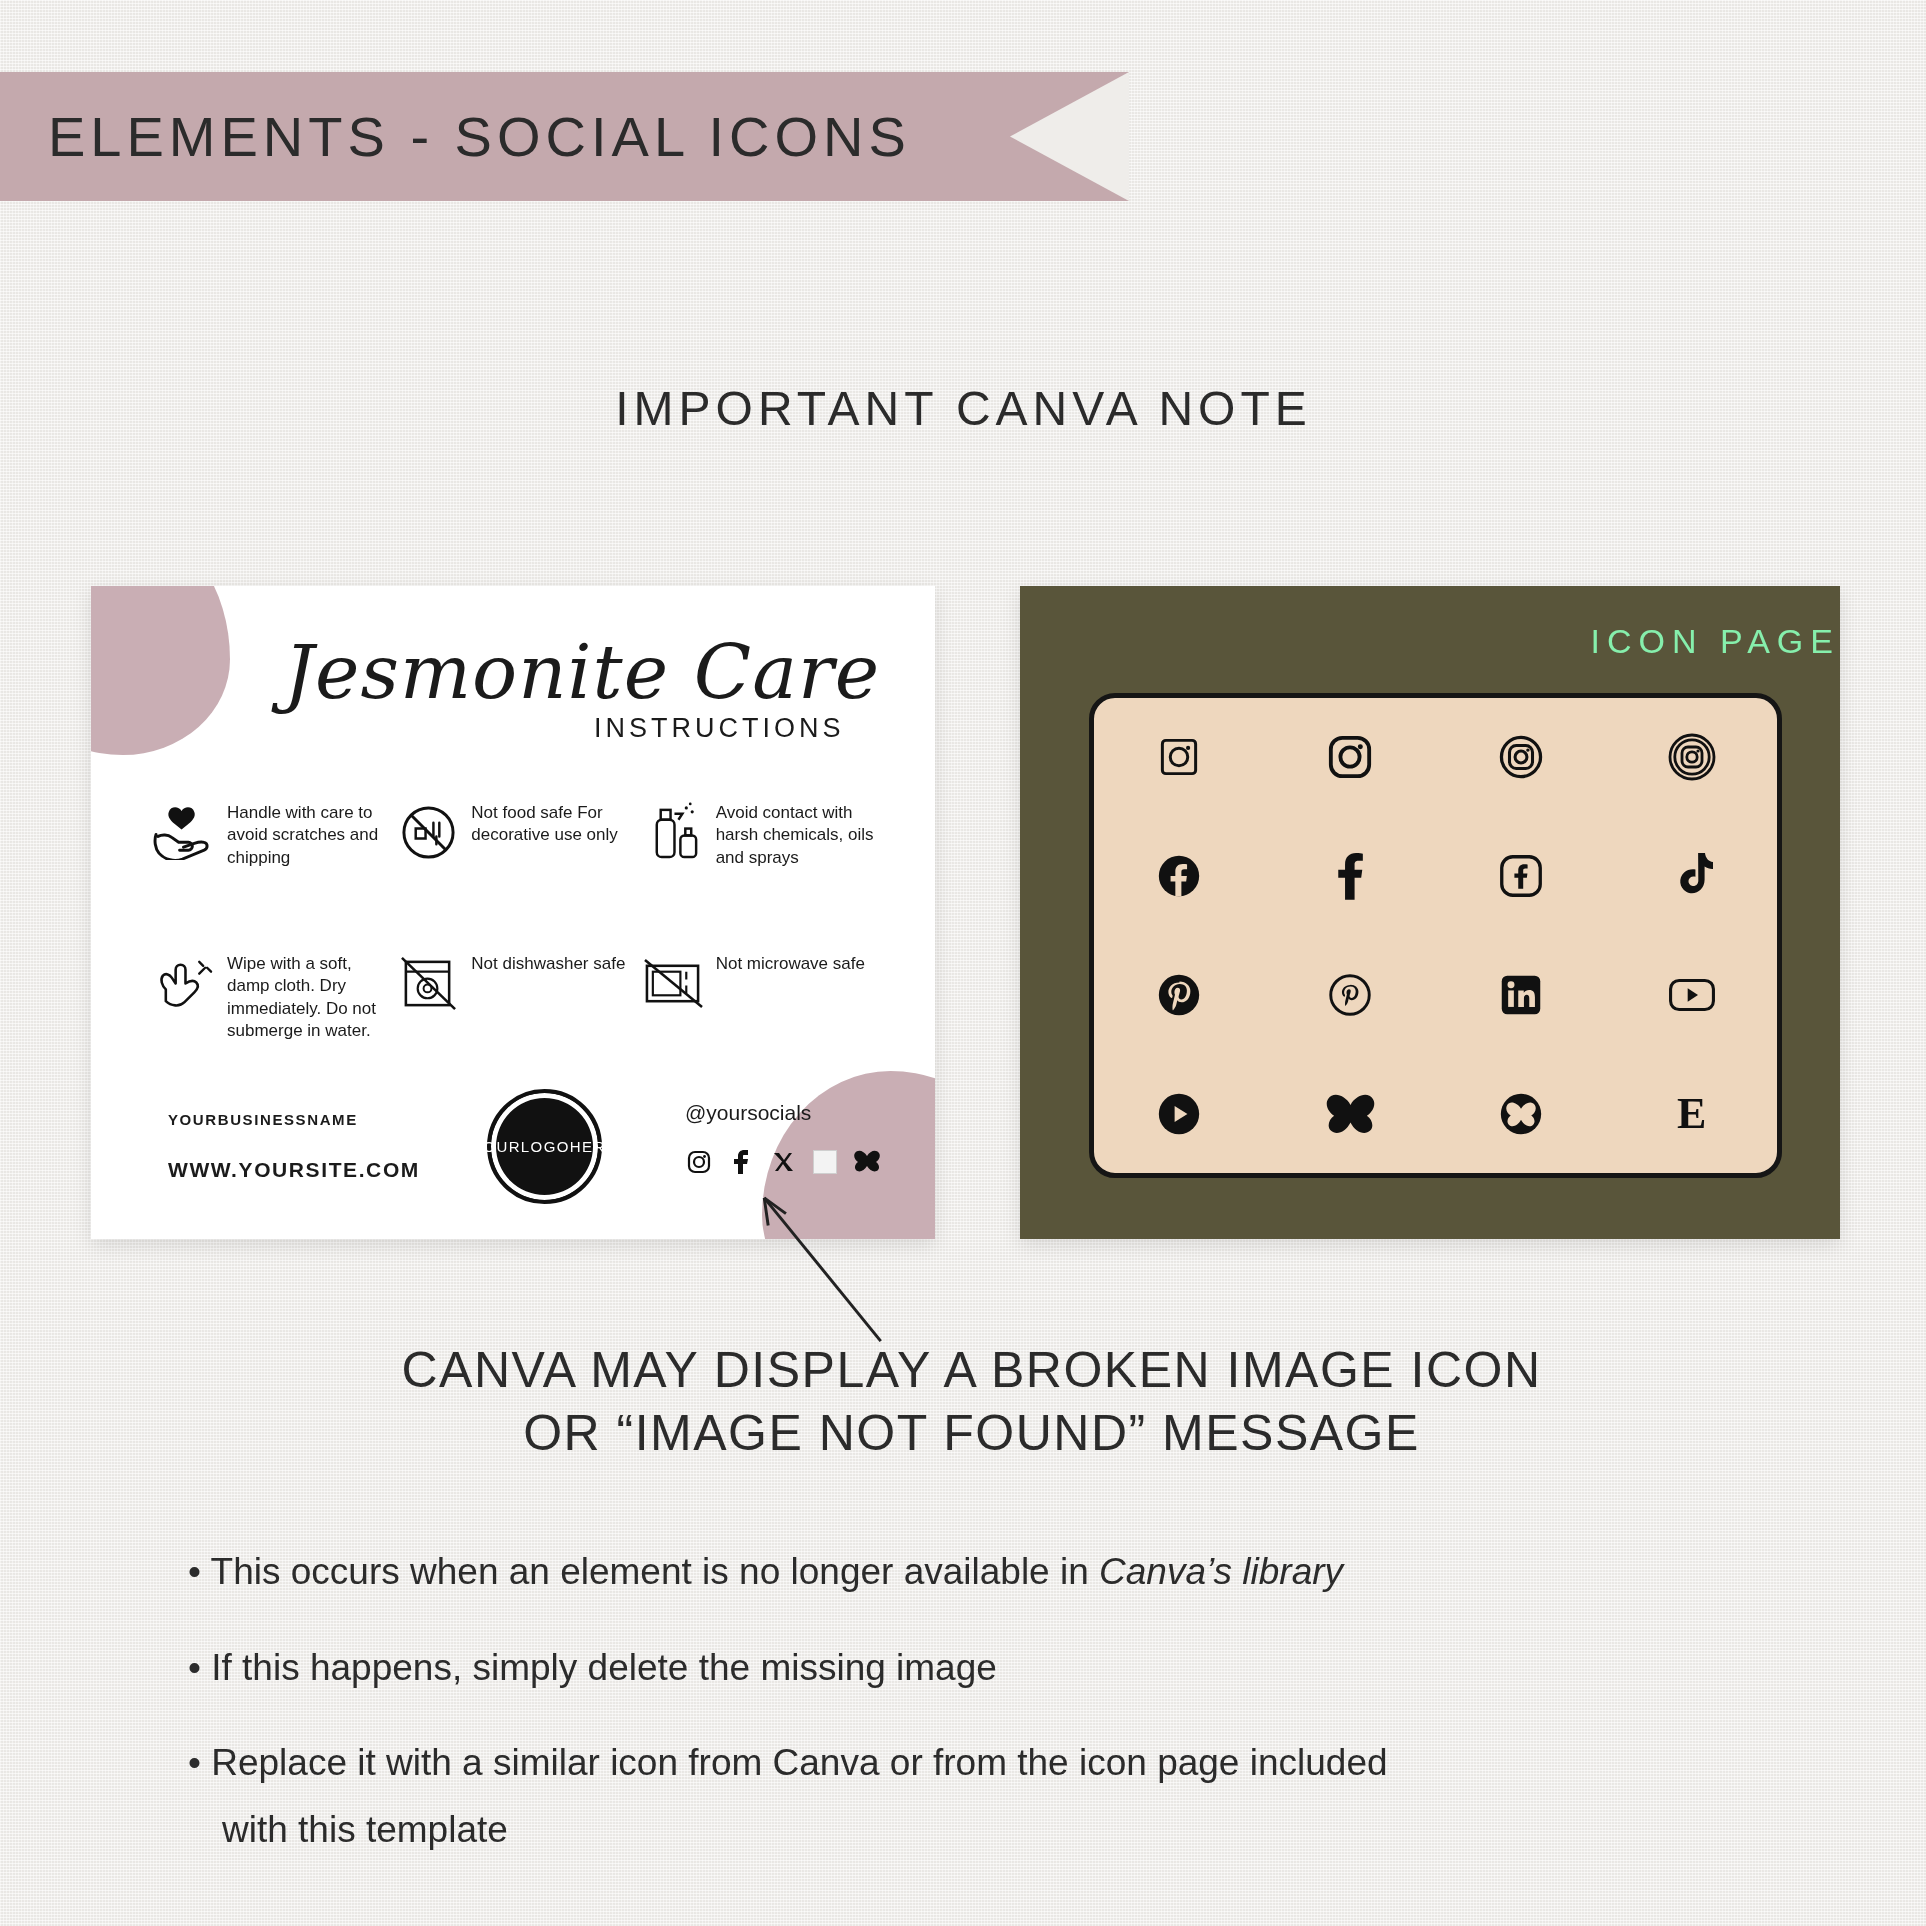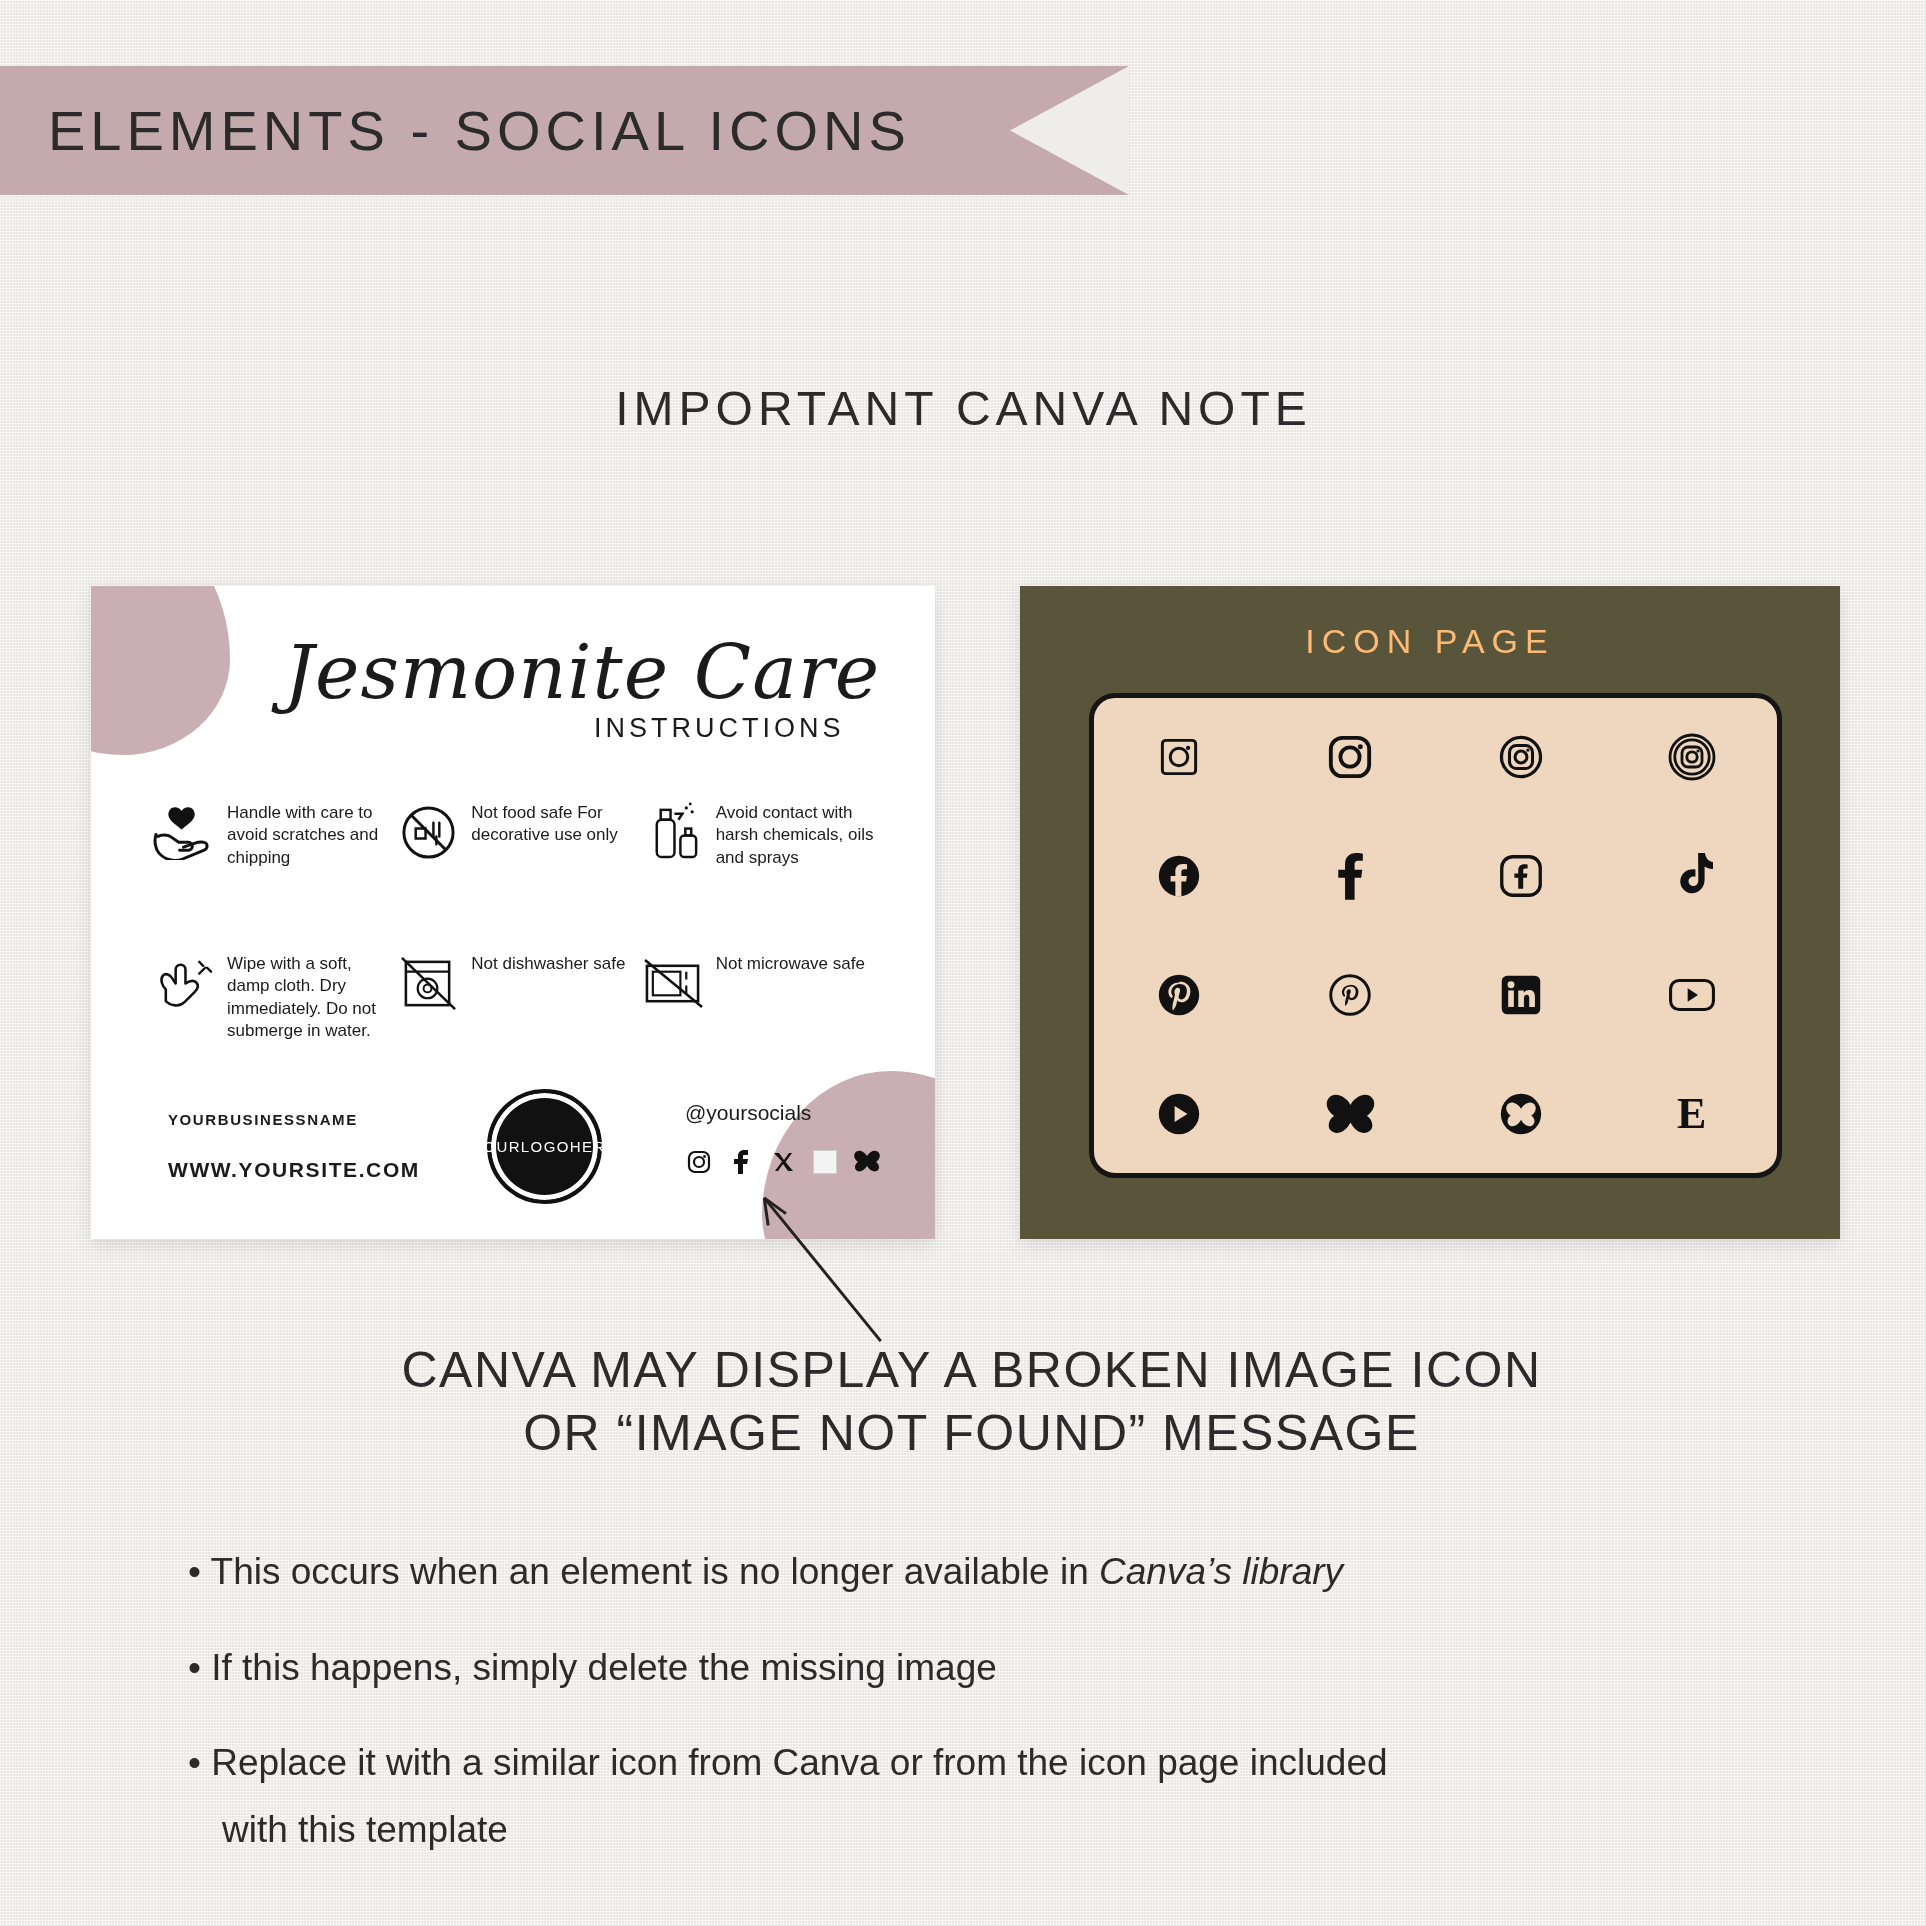--- a/index.html
+++ b/index.html
@@ -21,21 +21,21 @@
     background-image:
       repeating-linear-gradient(0deg, rgba(255,255,255,0.55) 0px, rgba(255,255,255,0.55) 1px, rgba(0,0,0,0.012) 1px, rgba(0,0,0,0.012) 3px),
       repeating-linear-gradient(90deg, rgba(255,255,255,0.45) 0px, rgba(255,255,255,0.45) 1px, rgba(0,0,0,0.012) 1px, rgba(0,0,0,0.012) 3px);
     pointer-events: none;
   }
 
   
   .ribbon {
     position: absolute;
     left: 0;
-    top: 66px;
+    top: 72px;
     height: 129px;
     width: 1129px;
     background: #c4a9ad;
     display: flex;
     align-items: center;
   }
   .ribbon-notch {
     position: absolute;
     right: 0;
     top: 0;
@@ -224,22 +224,22 @@
     top: 586px;
     width: 820px;
     height: 653px;
     background: #59553a;
     box-shadow: 0 6px 18px rgba(0,0,0,0.10);
   }
   .icon-page-title {
     position: absolute;
     top: 36px;
     width: 100%;
-    text-align: center;
-    color: #fdba74;
+    text-align: right;
+    color: #86efac;
     font-size: 34px;
     letter-spacing: 7px;
   }
   .icon-panel {
     position: absolute;
     left: 69px;
     top: 107px;
     width: 683px;
     height: 475px;
     background: #eed7be;

